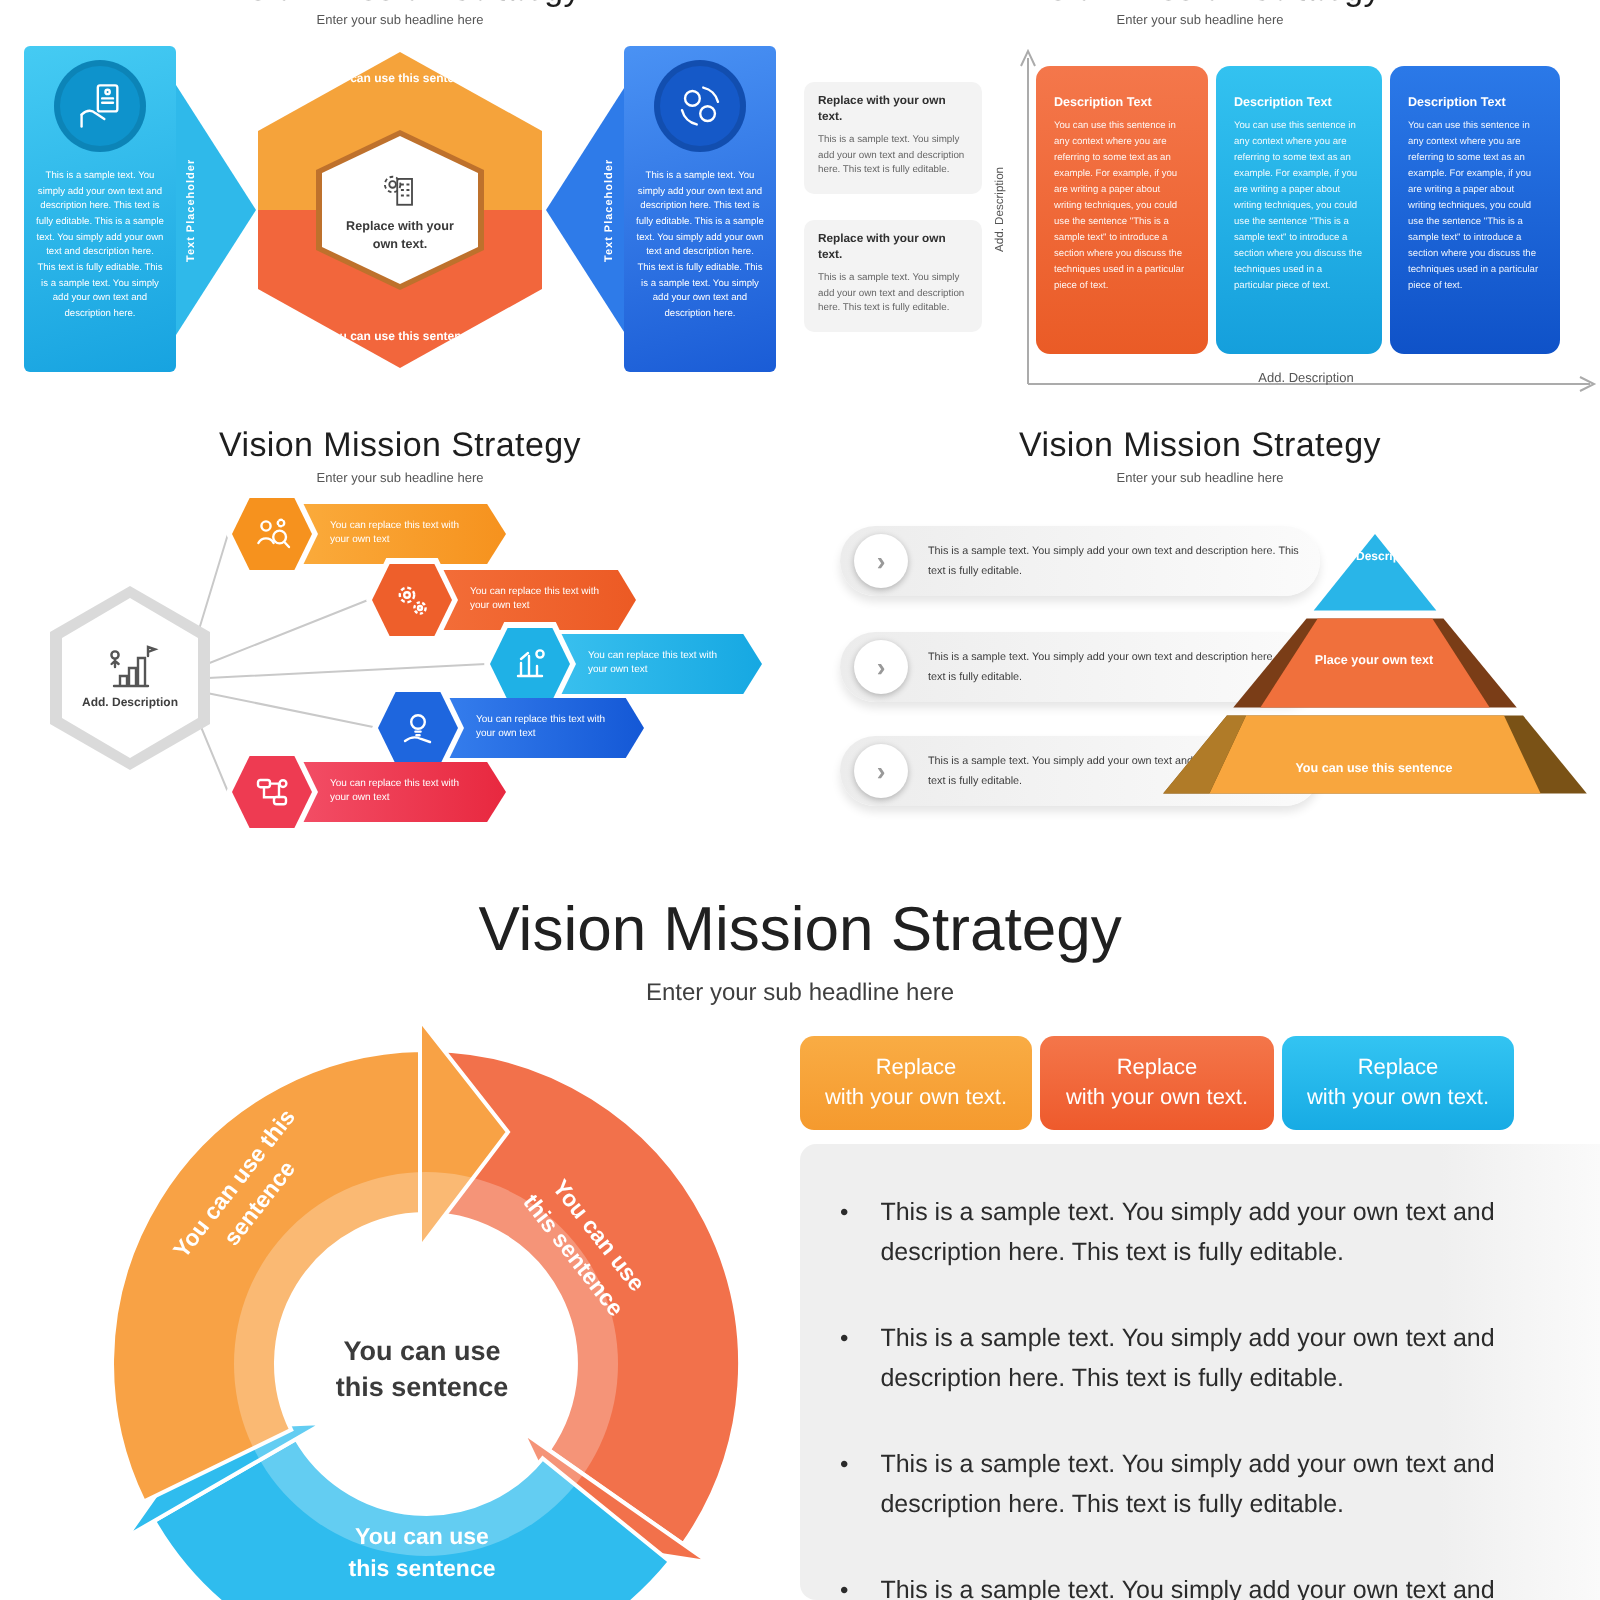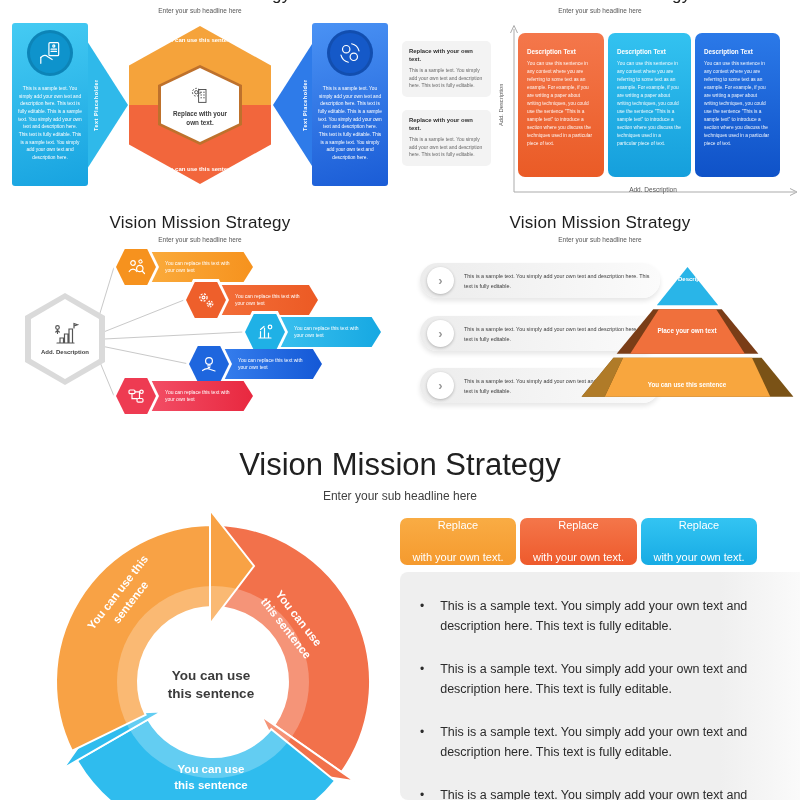--- a/index.html
+++ b/index.html
@@ -80,21 +80,21 @@
                 font-size:5.4px; color:#3c3c3c; line-height:1.85; }
   .pd-plabel { position:absolute; color:#fff; font-weight:bold; text-align:center; line-height:1.4; }
 
   
   .pe-title { left:0; top:17px; width:100%; text-align:center; font-size:31px; color:#202020; font-weight:500; }
   .pe-sub { left:0; top:59px; width:100%; text-align:center; font-size:12px; color:#3f3f3f; }
   .pe-seg-label { position:absolute; color:#fff; font-weight:bold; font-size:11.5px; text-align:center; line-height:1.35; }
   .pe-center-label { position:absolute; left:161px; top:237px; width:100px; text-align:center;
                      font-weight:bold; font-size:13.5px; color:#3b3b3b; line-height:1.3; }
   .pe-chip { top:88px; height:47px; border-radius:7px; color:#fff; display:flex; flex-direction:column;
-             align-items:center; justify-content:space-between; font-size:11px; line-height:1.35; }
+             align-items:center; justify-content:center; font-size:11px; line-height:1.35; }
   .pe-chip.k1 { left:400px; width:116px; background:linear-gradient(180deg,#F9AC44,#F59A2E); }
   .pe-chip.k2 { left:520px; width:117px; background:linear-gradient(180deg,#F4764A,#EE5A2C); }
   .pe-chip.k3 { left:641px; width:116px; background:linear-gradient(180deg,#33C4F2,#17ABE4); }
   .pe-panel { left:400px; top:142px; width:400px; height:228px; border-radius:8px 0 0 8px;
               background:linear-gradient(90deg,#EFEFEF 0%,#EFEFEF 80%,#FAFAFA 100%); padding:24px 10px 0 20px; }
   .pe-bullet { display:flex; gap:16px; margin-bottom:23px; }
   .pe-bullet .dot { font-size:12px; color:#2b2b2b; line-height:20px; }
   .pe-bullet .txt { width:350px; font-size:12.5px; color:#2b2b2b; line-height:20px; }
 
   svg.icon { display:block; }

